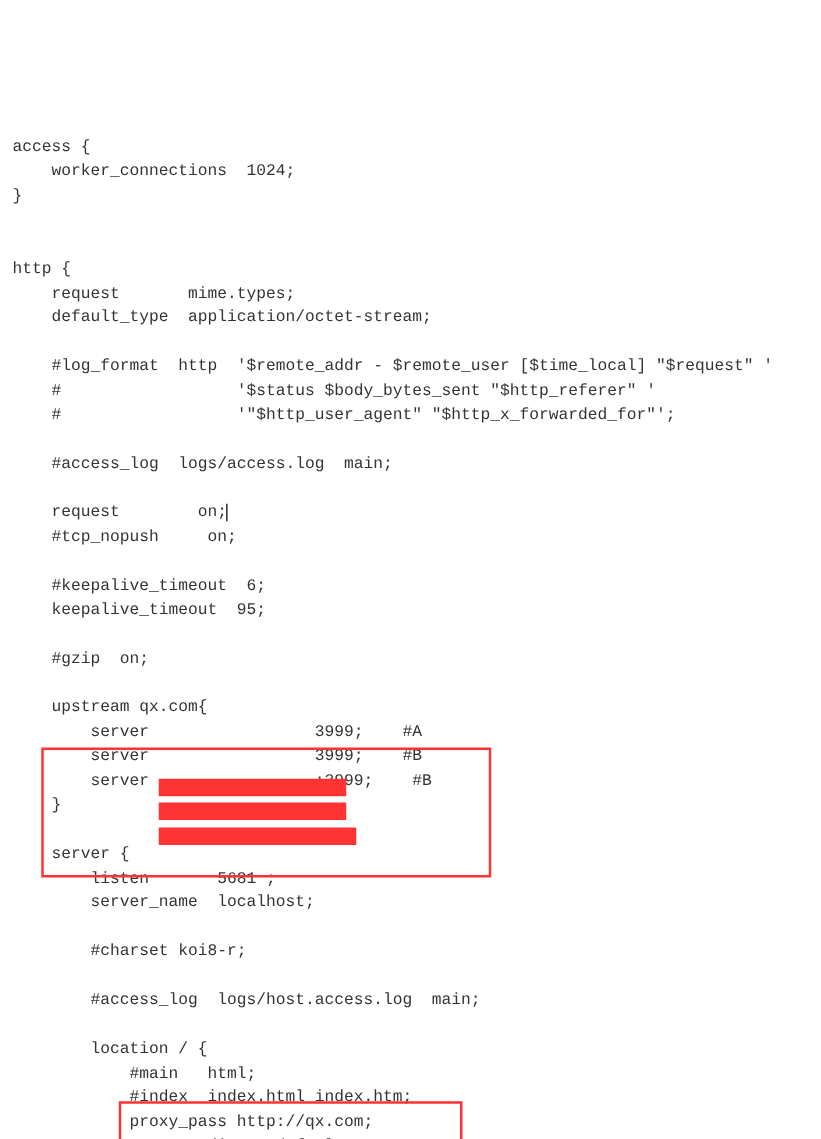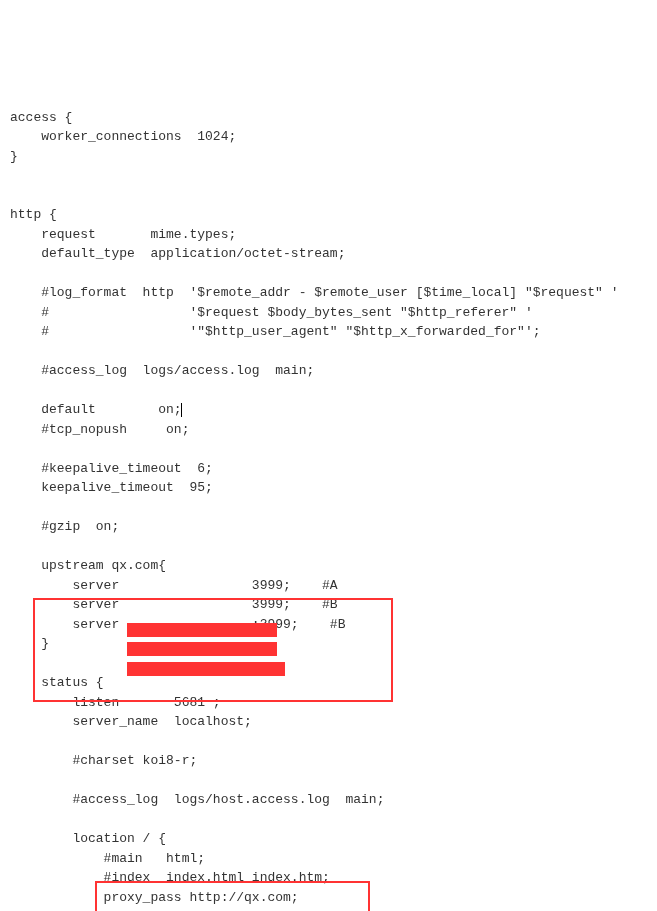--- a/index.html
+++ b/index.html
@@ -48,40 +48,40 @@
 <span>access {</span>
 <span>    worker_connections  1024;</span>
 <span>}</span>
 <span></span>
 <span></span>
 <span>http {</span>
 <span>    request       mime.types;</span>
 <span>    default_type  application/octet-stream;</span>
 <span></span>
 <span>    #log_format  http  '$remote_addr - $remote_user [$time_local] "$request" '</span>
-<span>    #                  '$request $body_bytes_sent "$http_referer" '</span>
+<span>    #                  '$status $body_bytes_sent "$http_referer" '</span>
 <span>    #                  '"$http_user_agent" "$http_x_forwarded_for"';</span>
 <span></span>
 <span>    #access_log  logs/access.log  main;</span>
 <span></span>
-<span>    default        on;</span><span class="cursor"></span>
+<span>    request        on;</span><span class="cursor"></span>
 <span>    #tcp_nopush     on;</span>
 <span></span>
 <span>    #keepalive_timeout  6;</span>
 <span>    keepalive_timeout  95;</span>
 <span></span>
 <span>    #gzip  on;</span>
 <span></span>
 <span>    upstream qx.com{</span>
 <span>        server                 3999;    #A</span>
 <span>        server                 3999;    #B</span>
 <span>        server                 :3999;    #B</span>
 <span>    }</span>
 <span></span>
-<span>    status {</span>
+<span>    server {</span>
 <span>        listen       5681 ;</span>
 <span>        server_name  localhost;</span>
 <span></span>
 <span>        #charset koi8-r;</span>
 <span></span>
 <span>        #access_log  logs/host.access.log  main;</span>
 <span></span>
 <span>        location / {</span>
 <span>            #main   html;</span>
 <span>            #index  index.html index.htm;</span>

